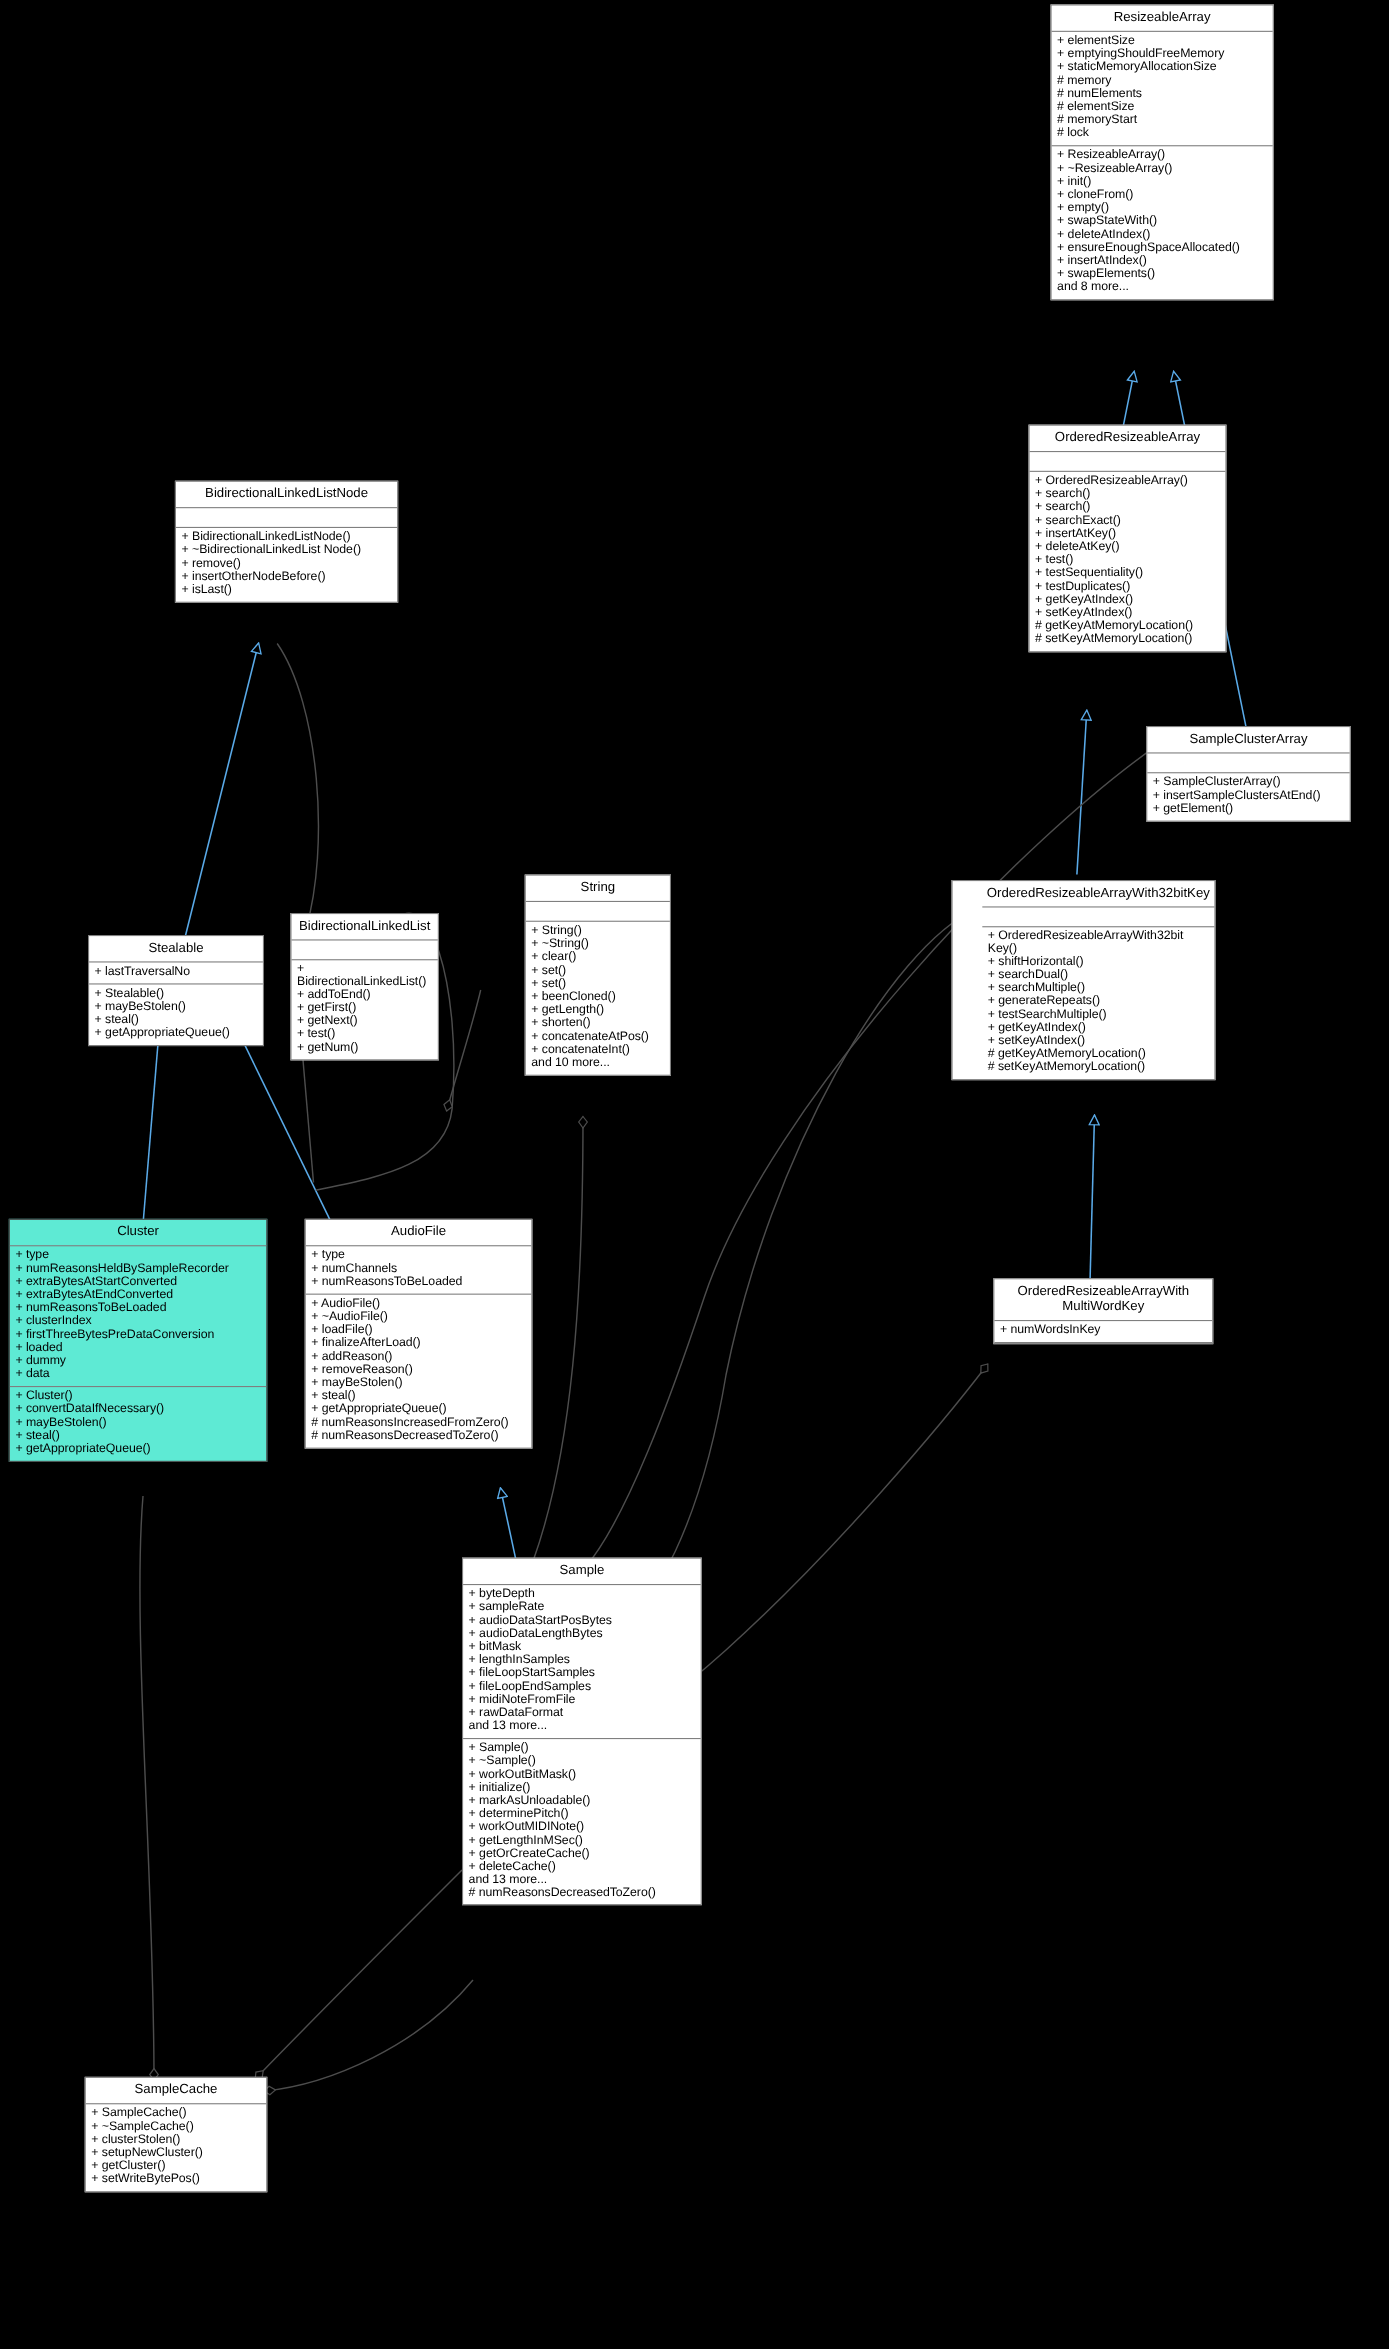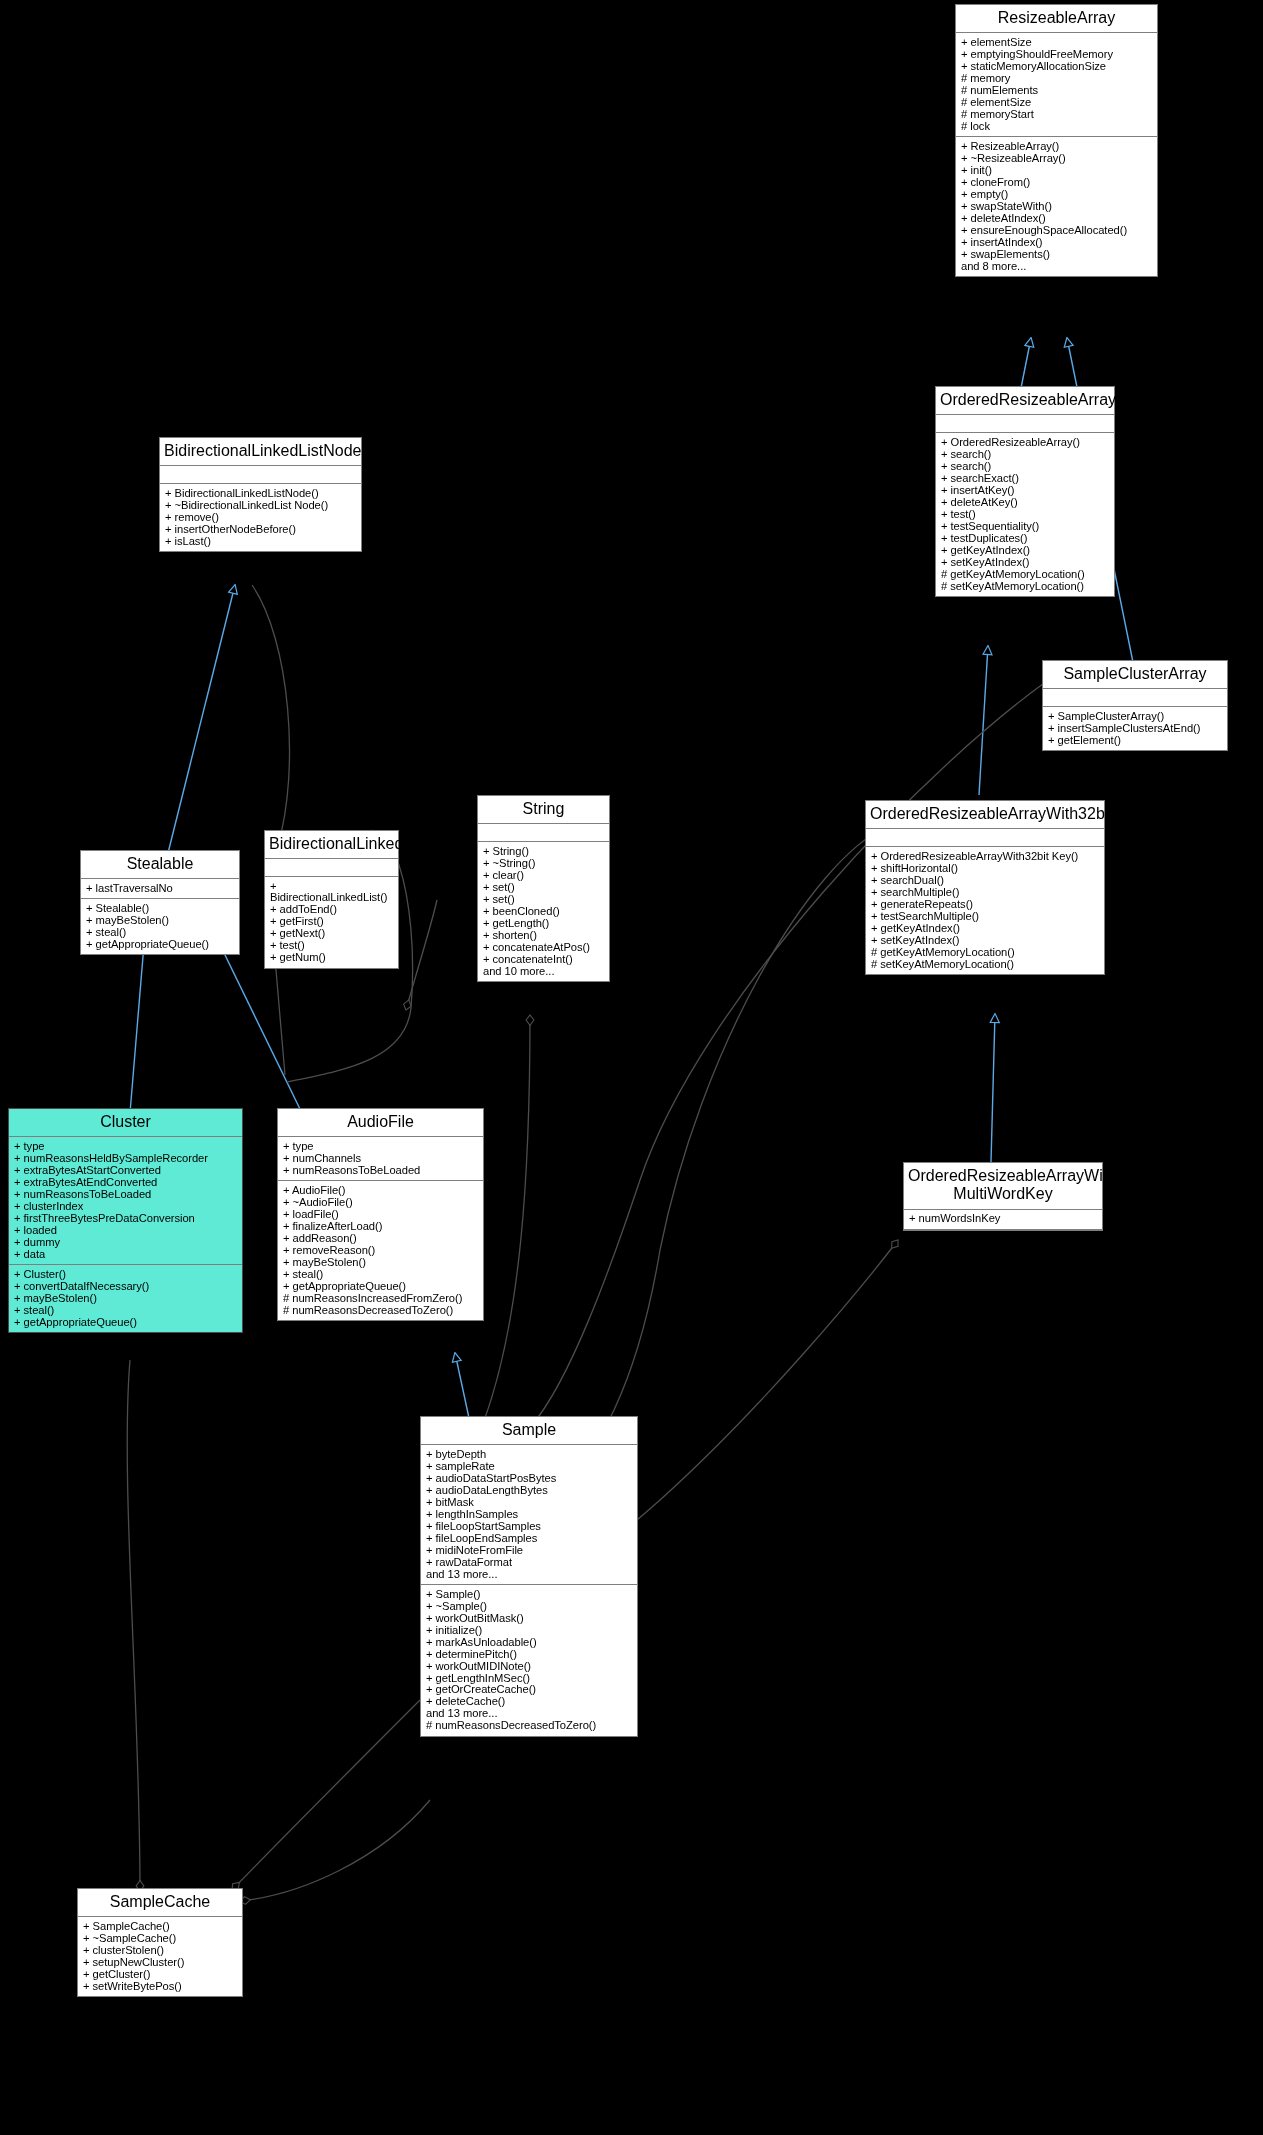--- a/index.html
+++ b/index.html
@@ -18,21 +18,21 @@
     font-size:11.2px;
     line-height:1.0;
     z-index:5;
   }
   .node.highlight { background:#5eead4; border:1px solid #4a4a4a; }
 
   .n-title {
     text-align:center;
     padding:4px 4px 5px 4px;
     border-bottom:1px solid #7f7f7f;
-    font-size:16px;
+    font-size:12px;
     white-space:pre-line;
     line-height:1.15;
   }
   .n-attrs, .n-ops {
     padding:3px 4px 4px 5px;
   }
   .n-attrs { border-bottom:1px solid #7f7f7f; min-height:12px; }
   .n-attrs.empty { min-height:18px; padding:4px; }
   .row {
     white-space:normal;
@@ -132,21 +132,21 @@
   <div class="node" style="left:1042px; top:660px; width:186px;">
     <div class="n-title">SampleClusterArray</div>
     <div class="n-attrs empty"></div>
     <div class="n-ops">
         <div class="row">+ SampleClusterArray()</div>
         <div class="row">+ insertSampleClustersAtEnd()</div>
         <div class="row">+ getElement()</div>
       </div>
   </div>
 
-  <div class="node" style="left:865px; top:800px; width:240px;">
+  <div class="node" style="left:865px; top:800px; width:240px;padding-left:27px;">
     <div class="n-title">OrderedResizeableArrayWith32bitKey</div>
     <div class="n-attrs empty"></div>
     <div class="n-ops">
         <div class="row">+ OrderedResizeableArrayWith32bit Key()</div>
         <div class="row">+ shiftHorizontal()</div>
         <div class="row">+ searchDual()</div>
         <div class="row">+ searchMultiple()</div>
         <div class="row">+ generateRepeats()</div>
         <div class="row">+ testSearchMultiple()</div>
         <div class="row">+ getKeyAtIndex()</div>

